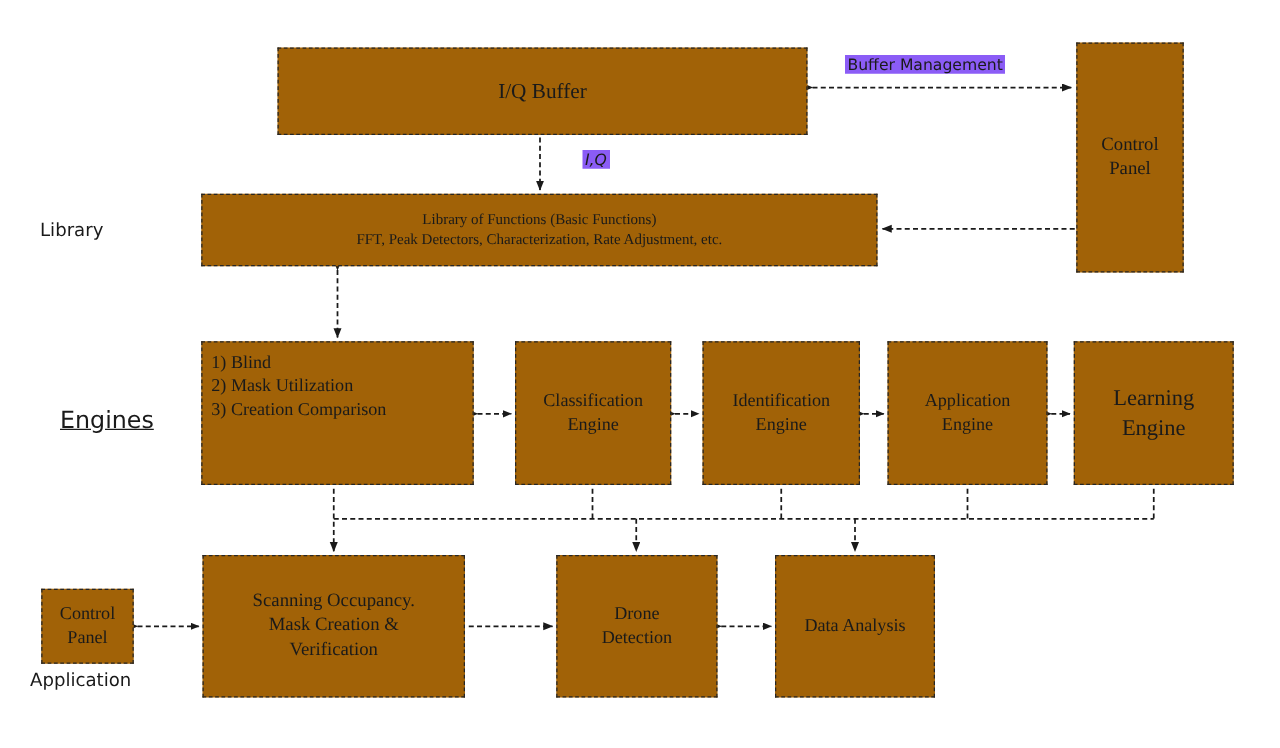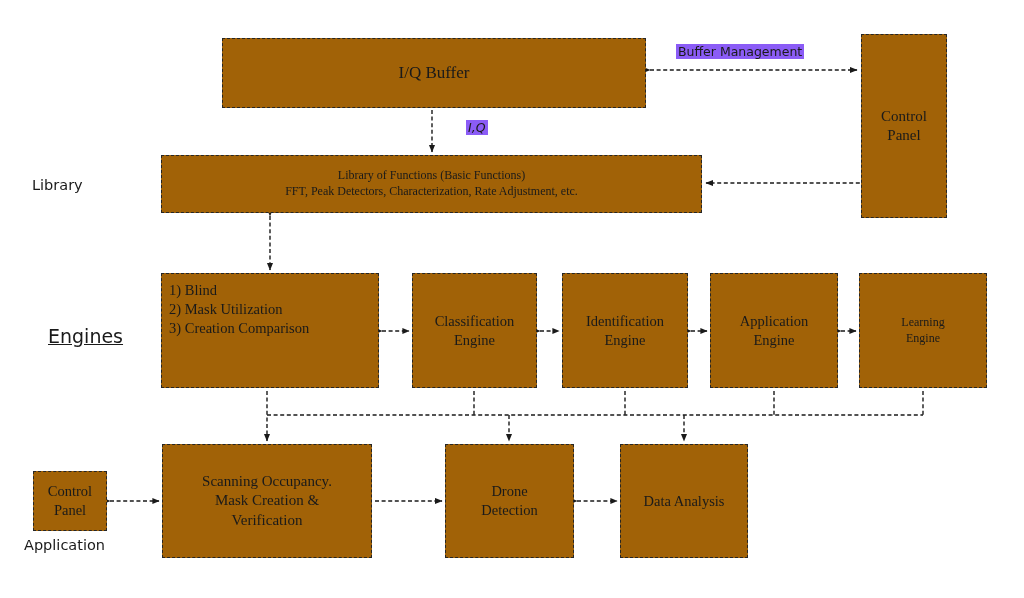--- a/index.html
+++ b/index.html
@@ -51,21 +51,21 @@
   #box-iq      {left:222px; top:38px;  width:424px; height:70px;  font-size:17px;}
   #box-ctrl-top{left:861px; top:34px;  width:86px;  height:184px; font-size:15px;}
   #box-library {left:161px; top:155px; width:541px; height:58px;  font-size:12px;}
   #box-det     {left:161px; top:273px; width:218px; height:115px; font-size:14.5px;
                 align-items:flex-start; justify-content:flex-start; padding:7px 0 0 0;}
   #box-det .title{width:100%;text-align:center;}
   #box-det .item{text-align:left;padding-left:7px;width:100%;}
   #box-class   {left:412px; top:273px; width:125px; height:115px; font-size:14.5px;}
   #box-ident   {left:562px; top:273px; width:126px; height:115px; font-size:14.5px;}
   #box-geo     {left:710px; top:273px; width:128px; height:115px; font-size:14.5px;}
-  #box-learn   {left:859px; top:273px; width:128px; height:115px; font-size:12px;}
+  #box-learn   {left:859px; top:273px; width:128px; height:115px; font-size:18px;}
   #box-scan    {left:162px; top:444px; width:210px; height:114px; font-size:15px;}
   #box-drone   {left:445px; top:444px; width:129px; height:114px; font-size:14.5px;}
   #box-data    {left:620px; top:444px; width:128px; height:114px; font-size:14.5px;}
   #box-ctrl-app{left:33px;  top:471px; width:74px;  height:60px;  font-size:14.5px;}
 
   #lbl-library {left:32px;  top:177px; font-size:14.5px;}
   #lbl-engines {left:48px;  top:325px; font-size:19px;text-decoration:underline;}
   #lbl-application{left:24px; top:537px; font-size:14.5px;}
 
   #lbl-iq      {left:466px; top:120px; font-size:12.5px;font-style:italic;}

